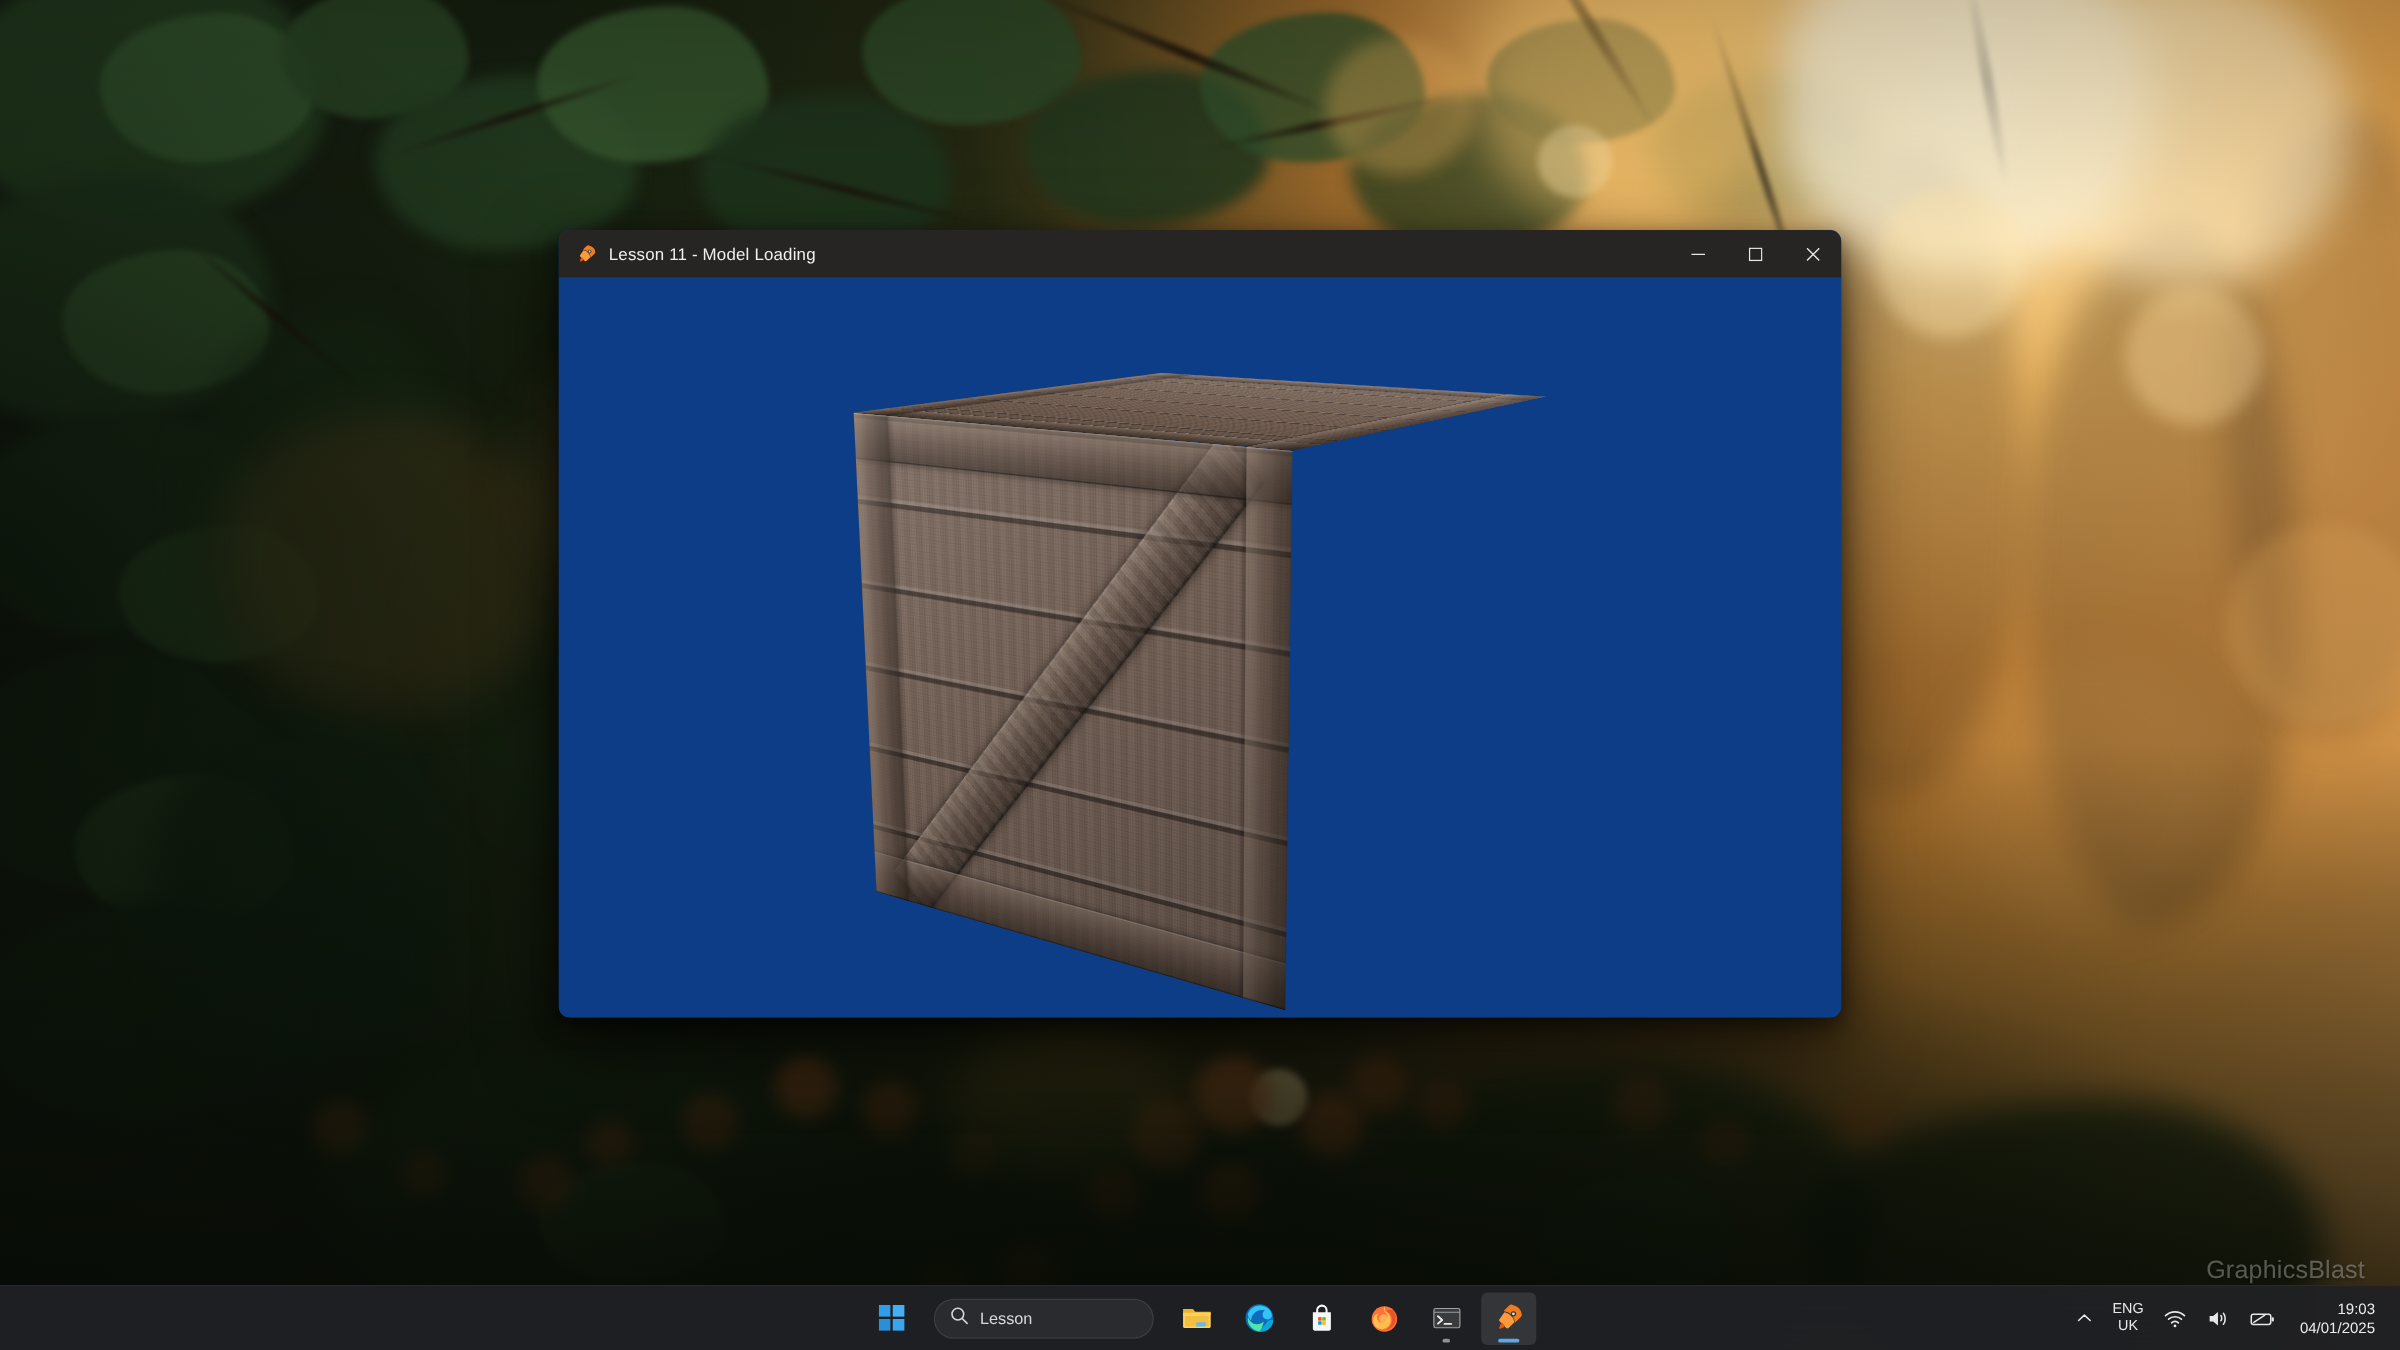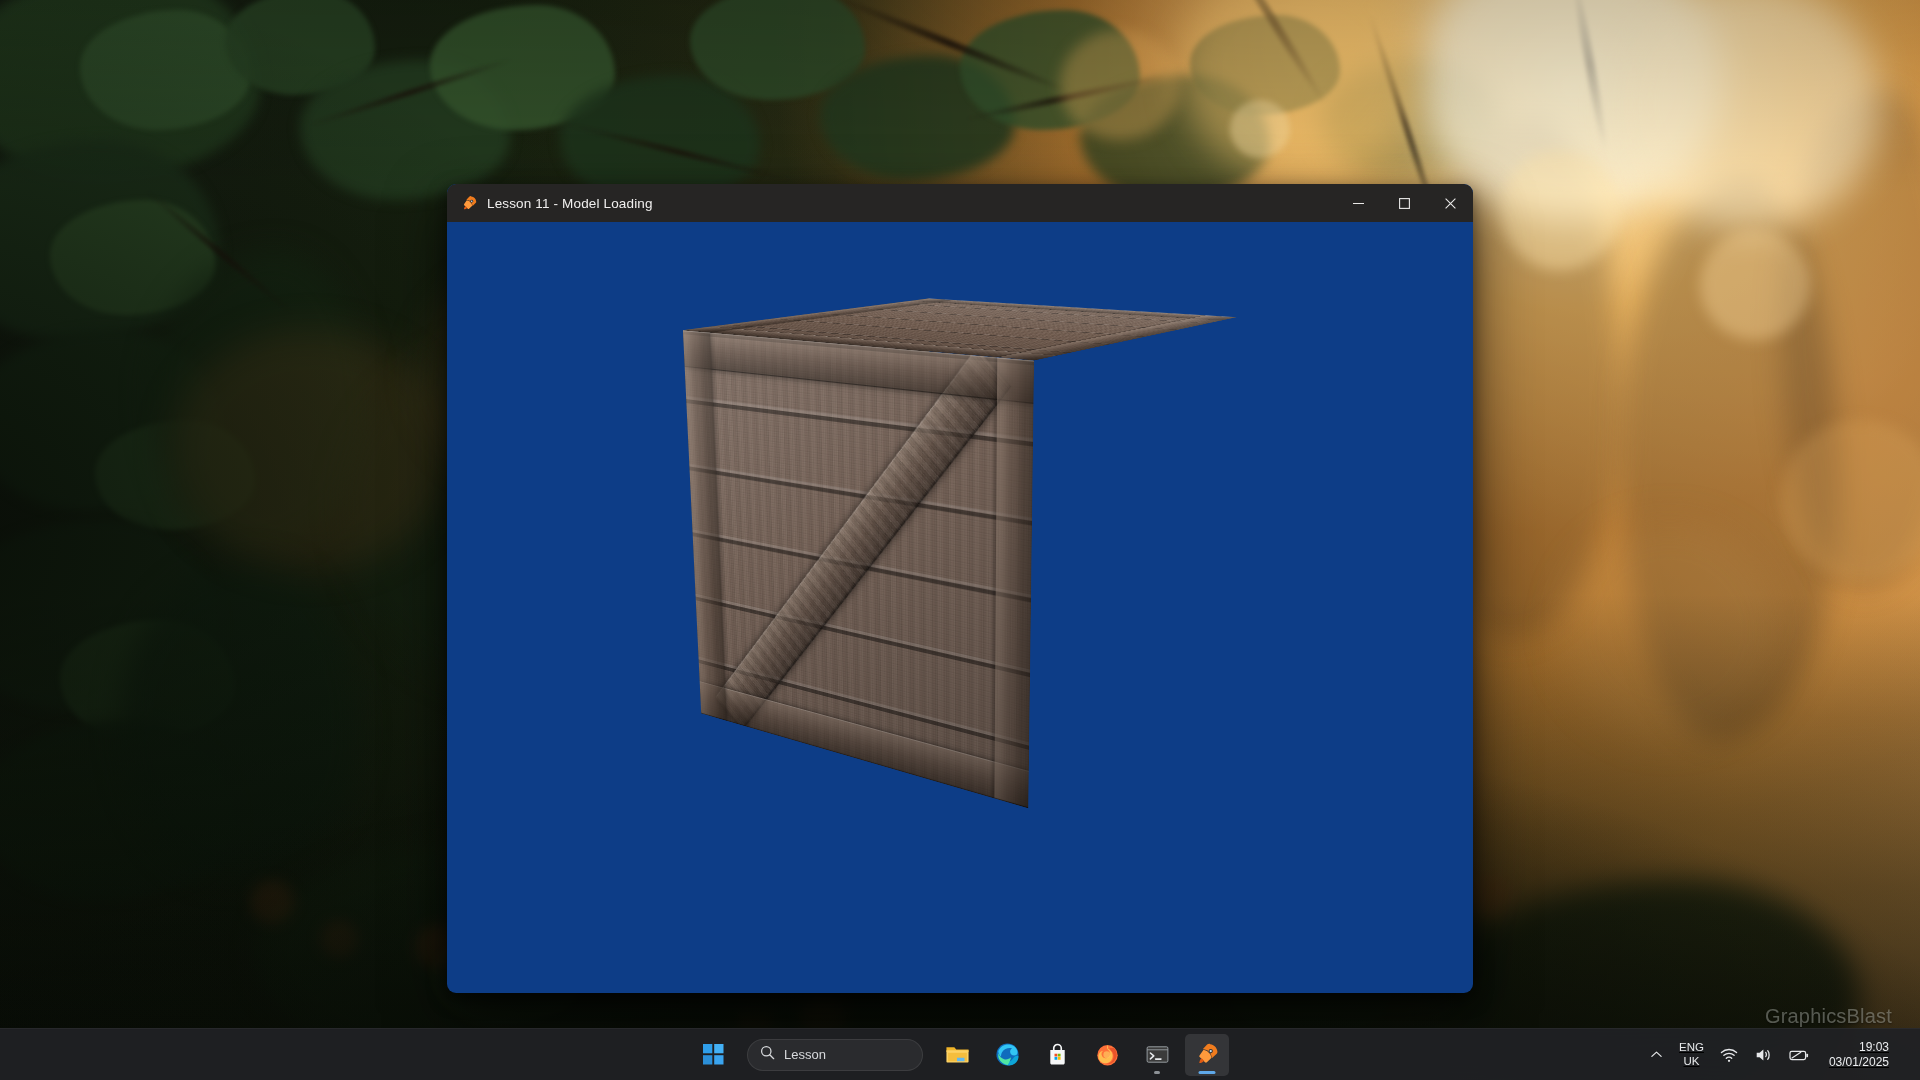--- a/index.html
+++ b/index.html
@@ -63,21 +63,21 @@
     position:absolute; right:28px; bottom:52px;
     font-size:20px; letter-spacing:0.2px;
     color:rgba(232,236,230,0.34);
     text-shadow:0 1px 2px rgba(0,0,0,0.45);
     user-select:none;
   }
 
   
   #app-window {
     position:absolute;
-    left:447px; top:184px; width:1026px; height:809px;
+    left:447px; top:184px; width:1026px; height:630px;
     border-radius:9px;
     box-shadow:0 22px 60px rgba(0,0,0,0.62), 0 6px 18px rgba(0,0,0,0.5);
     overflow:hidden;
     background:#0d3d87;
   }
   #titlebar {
     position:relative; height:38px;
     background:#262524;
     display:flex; align-items:center;
     border-top-left-radius:9px; border-top-right-radius:9px;
@@ -218,21 +218,21 @@
     width:176px; height:32px; border-radius:16px;
     background:rgba(255,255,255,0.055);
     border:1px solid rgba(255,255,255,0.085);
     display:flex; align-items:center; gap:9px;
     padding-left:12px; margin:0 6px;
   }
   #search-text { color:#d7d9dc; font-size:13px; }
 
   #tray {
     position:absolute; right:0; height:52px;
-    display:flex; align-items:center; gap:2px; padding-right:12px;text-decoration:underline;
+    display:flex; align-items:center; gap:2px; padding-right:1px;
   }
   .tray-item {
     height:40px; border-radius:5px; padding:0 7px;
     display:flex; align-items:center; justify-content:center;
     color:#e6e8ea;
   }
   #lang { display:flex; flex-direction:column; align-items:center; line-height:1.15; font-size:11.5px; }
   #clock {
     display:flex; flex-direction:column; align-items:flex-end;
     line-height:1.25; font-size:12px; color:#eceef0; padding:0 10px; height:40px;
@@ -538,19 +538,19 @@
       <div class="tray-item">
         <svg width="22" height="18" viewBox="0 0 24 18">
           <rect x="2.2" y="5" width="17" height="9" rx="1.9" fill="none" stroke="#e6e8ea" stroke-width="1.35"></rect>
           <rect x="20" y="7.6" width="1.9" height="3.8" rx="0.8" fill="#e6e8ea"></rect>
           <path d="M4.4 12.2l9.6-6.3" stroke="#e6e8ea" stroke-width="1.3" stroke-linecap="round"></path>
         </svg>
       </div>
 
       <div id="clock">
         <span>19:03</span>
-        <span>03/01/2025</span>
+        <span>04/01/2025</span>
       </div>
 
       <div id="show-desktop"></div>
     </div>
   </div>
 </div>
 
 </body></html>

